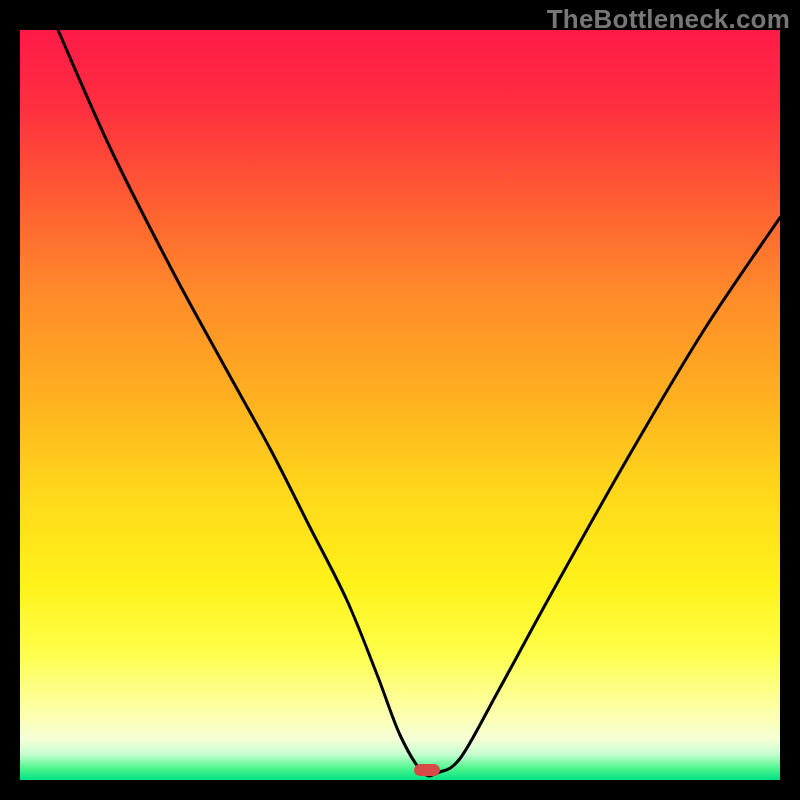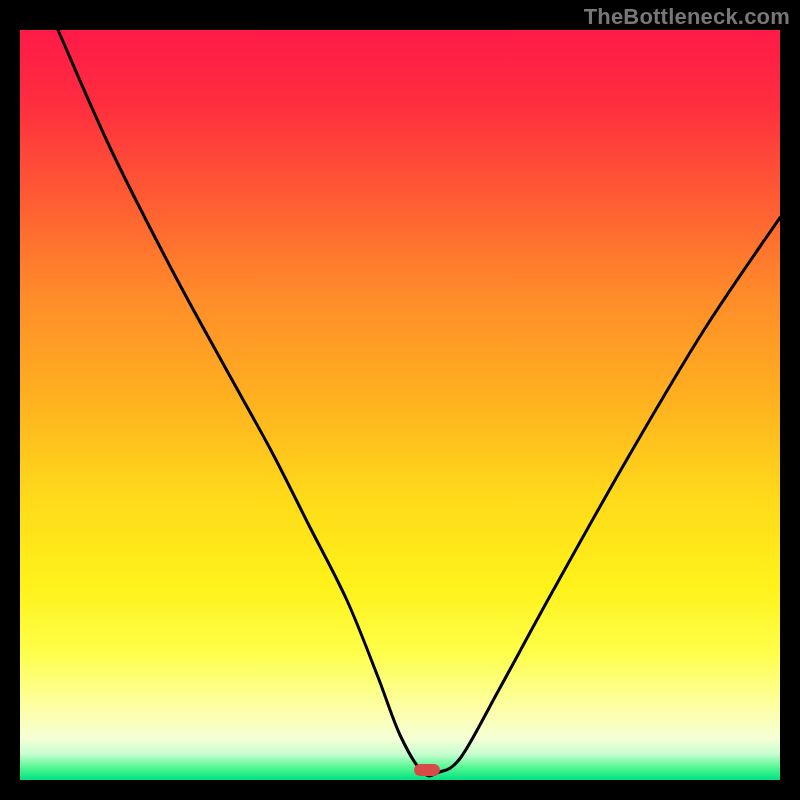--- a/index.html
+++ b/index.html
@@ -15,21 +15,21 @@
     position: relative;
     width: 800px;
     height: 800px;
     background: #000;
   }
   .watermark {
     position: absolute;
     top: 4px;
     right: 10px;
     color: #777;
-    font-size: 22px;
+    font-size: 26px;
     font-weight: 600;
     letter-spacing: 0.2px;
     z-index: 20;
   }
   .plot-area {
     position: absolute;
     left: 20px;
     top: 30px;
     width: 760px;
     height: 750px;

